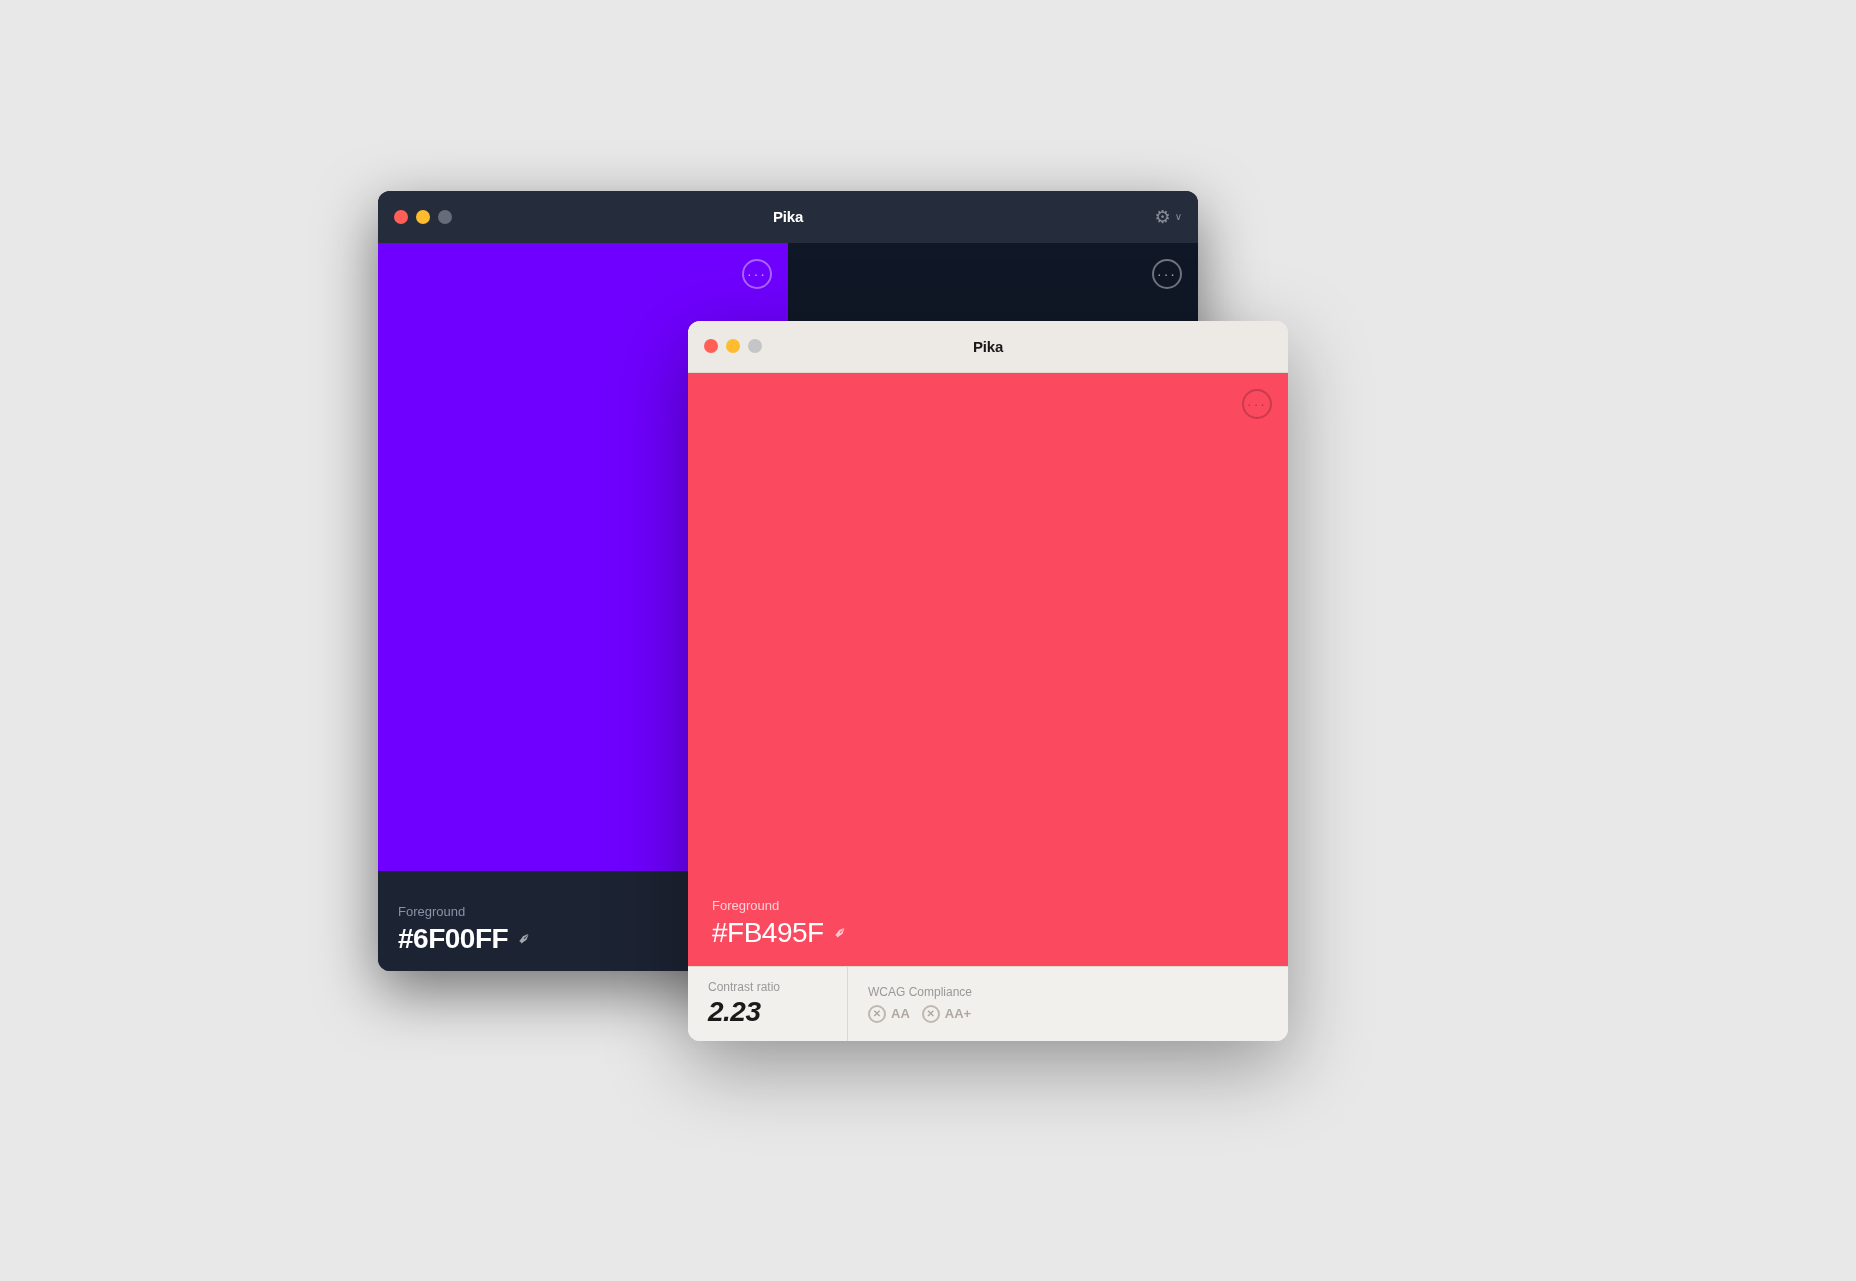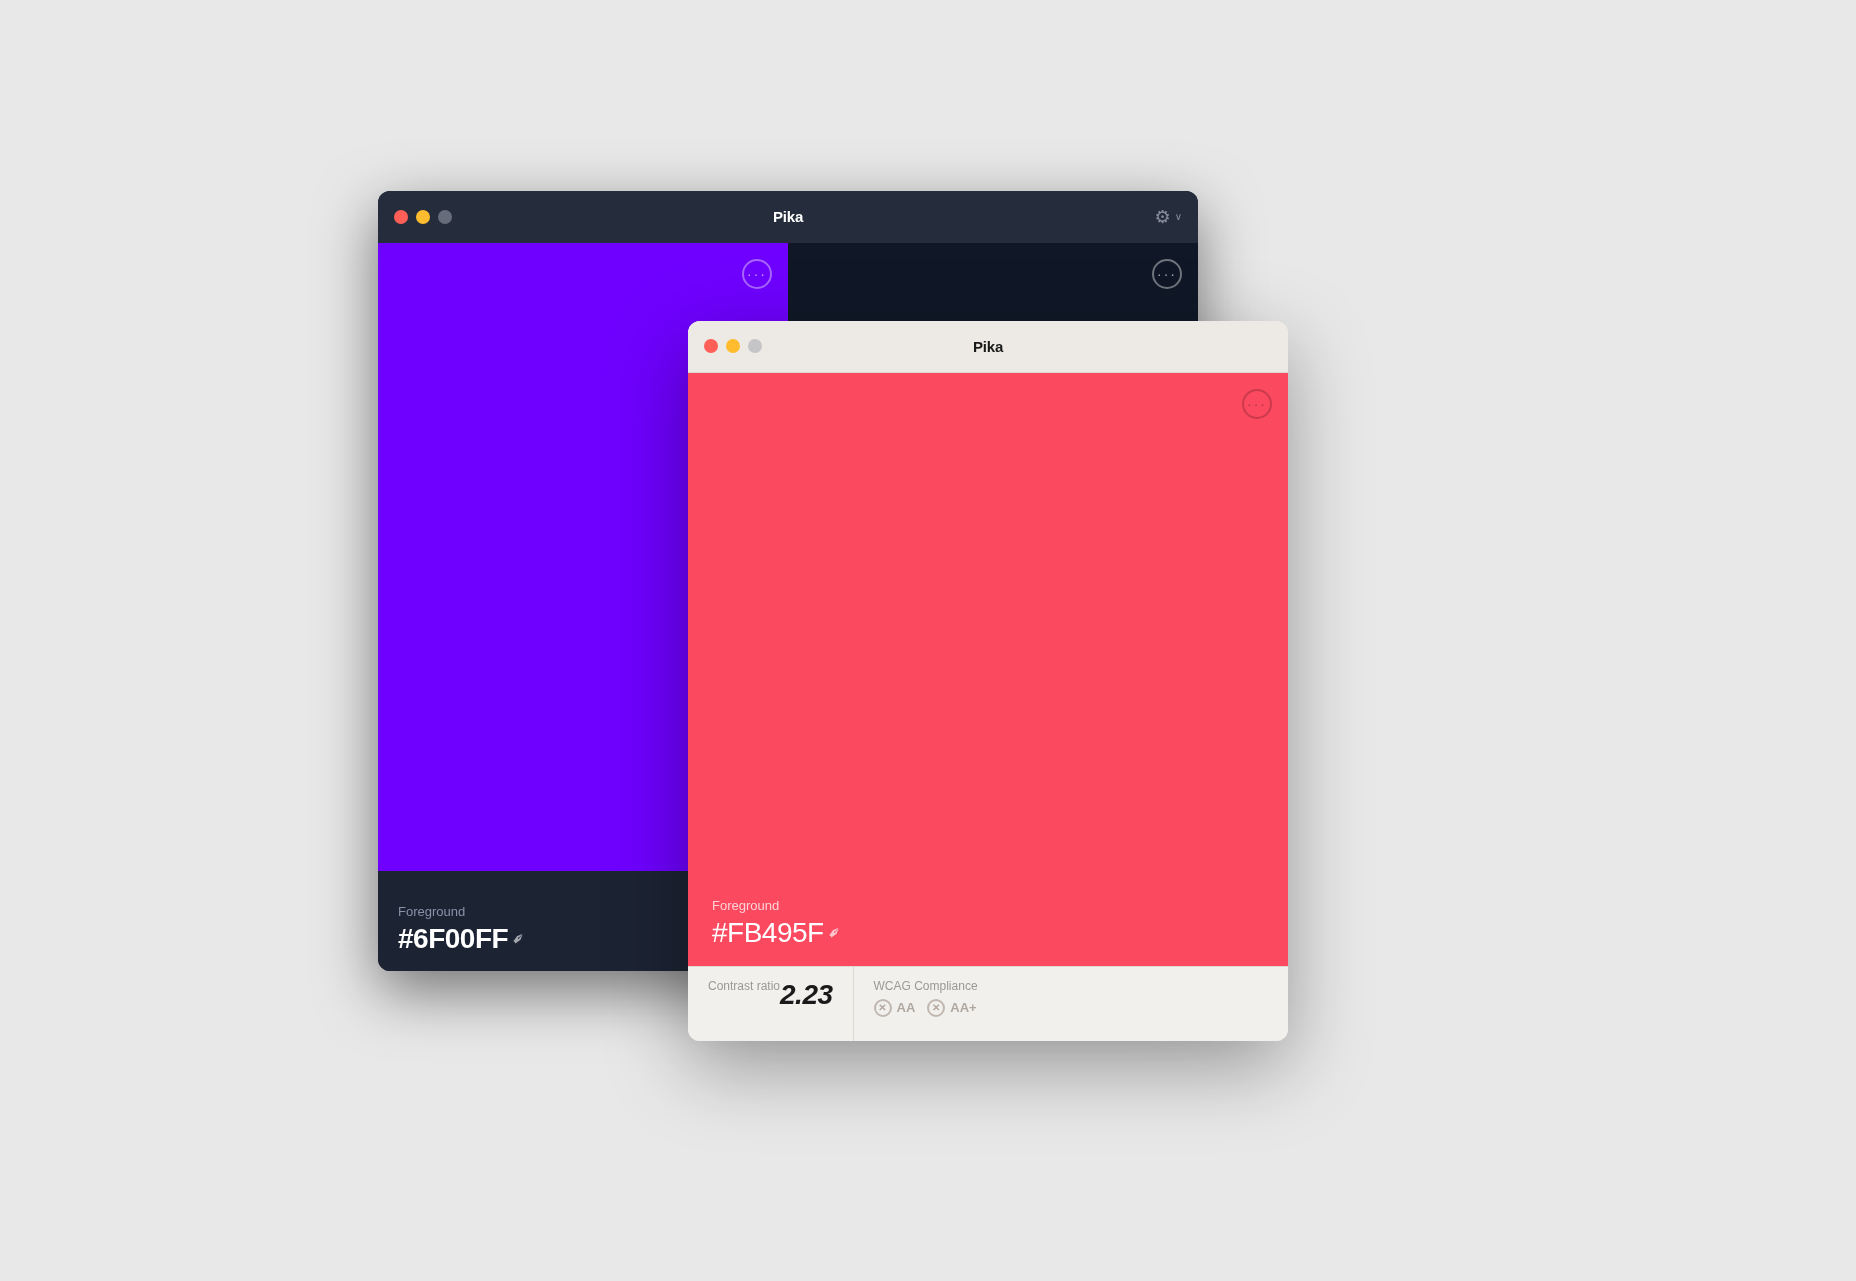--- a/index.html
+++ b/index.html
@@ -155,21 +155,21 @@
     .color-label {
       font-size: 13px;
       font-weight: 500;
       color: #8891a8;
       margin-bottom: 4px;
     }
 
     .color-value-row {
       display: flex;
       align-items: center;
-      gap: 4px;
+      gap: 10px;
     }
 
     .color-hex {
       font-size: 28px;
       font-weight: 700;
       color: #ffffff;
       letter-spacing: -0.5px;
     }
 
     .eyedropper-icon {
@@ -265,29 +265,29 @@
       color: #1a1a1a;
       letter-spacing: -0.5px;
       font-style: italic;
     }
 
     .stats-section-ratio-light {
       min-width: 160px;
       border-right: 1px solid #ddd8d0;
       padding: 12px 20px;
       display: flex;
-      flex-direction: row;
+      flex-direction: column;
       justify-content: center;
     }
 
     .wcag-section-light {
       padding: 12px 20px;
       display: flex;
       flex-direction: column;
-      justify-content: flex-start;
+      justify-content: center;
     }
 
     .wcag-badge-light {
       display: flex;
       align-items: center;
       gap: 5px;
       color: #b0a8a0;
       font-size: 13px;
       font-weight: 600;
     }

